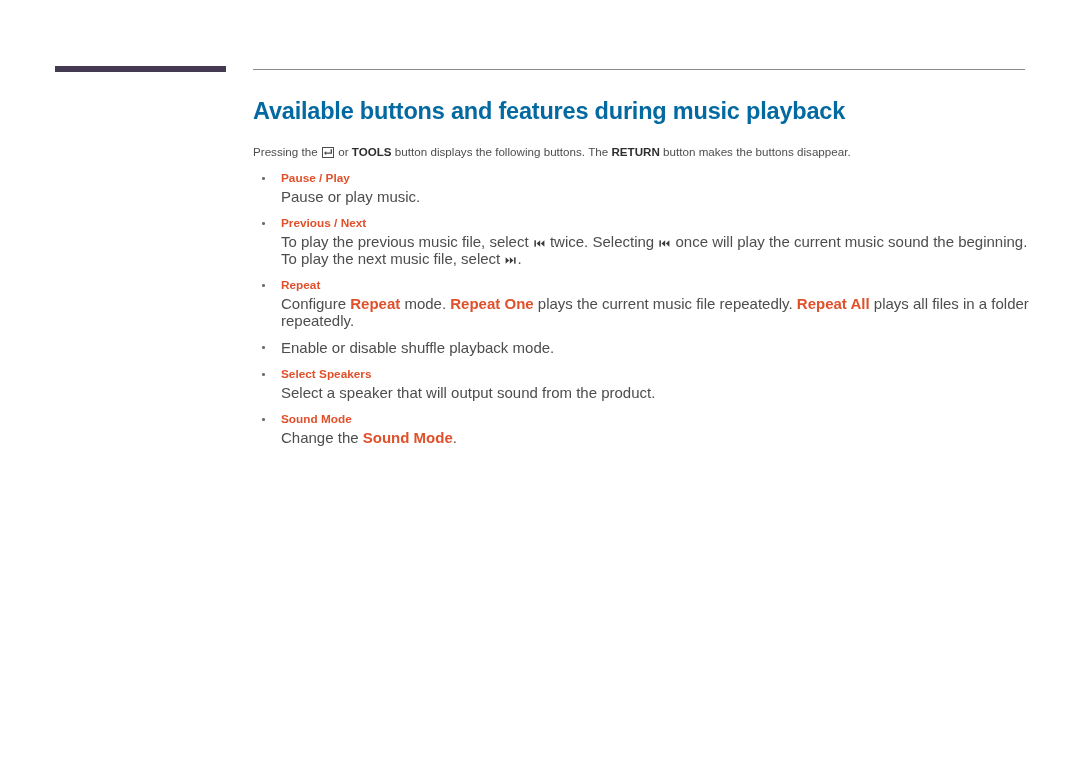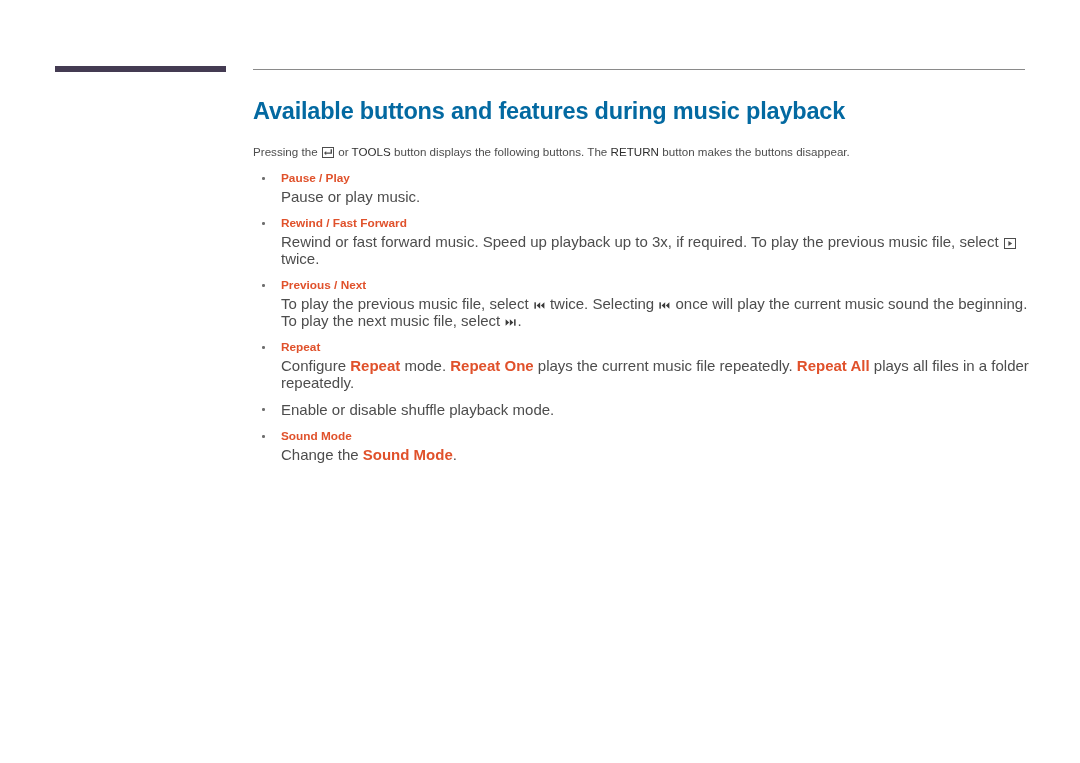--- a/index.html
+++ b/index.html
@@ -58,21 +58,21 @@
     letter-spacing: -0.2px;
   }
 
   p.intro {
     margin: 0 0 10px 0;
     font-size: 11.6px;
     line-height: 16px;
     color: #4d4d4d;
     letter-spacing: 0.02px;
   }
-  p.intro b { color: #2e2e2e; font-weight: normal; }
+  p.intro b { color: #2e2e2e; font-weight: bold; }
 
   
   ul.feature-list {
     list-style: none;
     margin: 0;
     padding: 0;
   }
   ul.feature-list > li {
     position: relative;
     padding-left: 28px;
@@ -144,27 +144,20 @@
   </p>
 
   <ul class="feature-list" id="feature-list">
       <li>
         <span class="bullet-dot"></span>
         <span class="item-title">Pause / Play</span>
         <span class="item-desc"><span>Pause or play music.</span></span>
       </li>
       <li>
         <span class="bullet-dot"></span>
-        <span class="item-title">Rewind / Fast Forward</span>
-        <span class="item-desc"><span>Rewind or fast forward music. Speed up playback up to 3x, if required. To play the previous music file, select </span><span class="key-box"><svg width="10" height="9" viewBox="0 0 10 9">
-              <path d="M3.4 2.1 L7.2 4.5 L3.4 6.9 Z" fill="#4d4d4d"></path>
-            </svg></span><span> twice.</span></span>
-      </li>
-      <li>
-        <span class="bullet-dot"></span>
         <span class="item-title">Previous / Next</span>
         <span class="item-desc"><span>To play the previous music file, select </span><span class="glyph"><svg width="11" height="9" viewBox="0 0 11 9">
               <rect x="0.4" y="1.3" width="1.5" height="6.4" fill="#3a3a3a"></rect>
               <path d="M6.2 1.3 L6.2 7.7 L2.6 4.5 Z" fill="#3a3a3a"></path>
               <path d="M10.4 1.3 L10.4 7.7 L6.8 4.5 Z" fill="#3a3a3a"></path>
             </svg></span><span> twice. Selecting </span><span class="glyph"><svg width="11" height="9" viewBox="0 0 11 9">
               <rect x="0.4" y="1.3" width="1.5" height="6.4" fill="#3a3a3a"></rect>
               <path d="M6.2 1.3 L6.2 7.7 L2.6 4.5 Z" fill="#3a3a3a"></path>
               <path d="M10.4 1.3 L10.4 7.7 L6.8 4.5 Z" fill="#3a3a3a"></path>
             </svg></span><span> once will play the current music sound the beginning.</span></span>
@@ -178,18 +171,23 @@
         <span class="bullet-dot"></span>
         <span class="item-title">Repeat</span>
         <span class="item-desc"><span>Configure </span><b>Repeat</b><span> mode. </span><b>Repeat One</b><span> plays the current music file repeatedly. </span><b>Repeat All</b><span> plays all files in a folder repeatedly.</span></span>
       </li>
       <li>
         <span class="bullet-dot"></span>
         <span class="item-desc"><span>Enable or disable shuffle playback mode.</span></span>
       </li>
       <li>
         <span class="bullet-dot"></span>
+        <span class="item-title">Select Speakers</span>
+        <span class="item-desc"><span>Select a speaker that will output sound from the product.</span></span>
+      </li>
+      <li>
+        <span class="bullet-dot"></span>
         <span class="item-title">Sound Mode</span>
         <span class="item-desc"><span>Change the </span><b>Sound Mode</b><span>.</span></span>
       </li>
     </ul>
 
 </div>
 
 </body></html>

